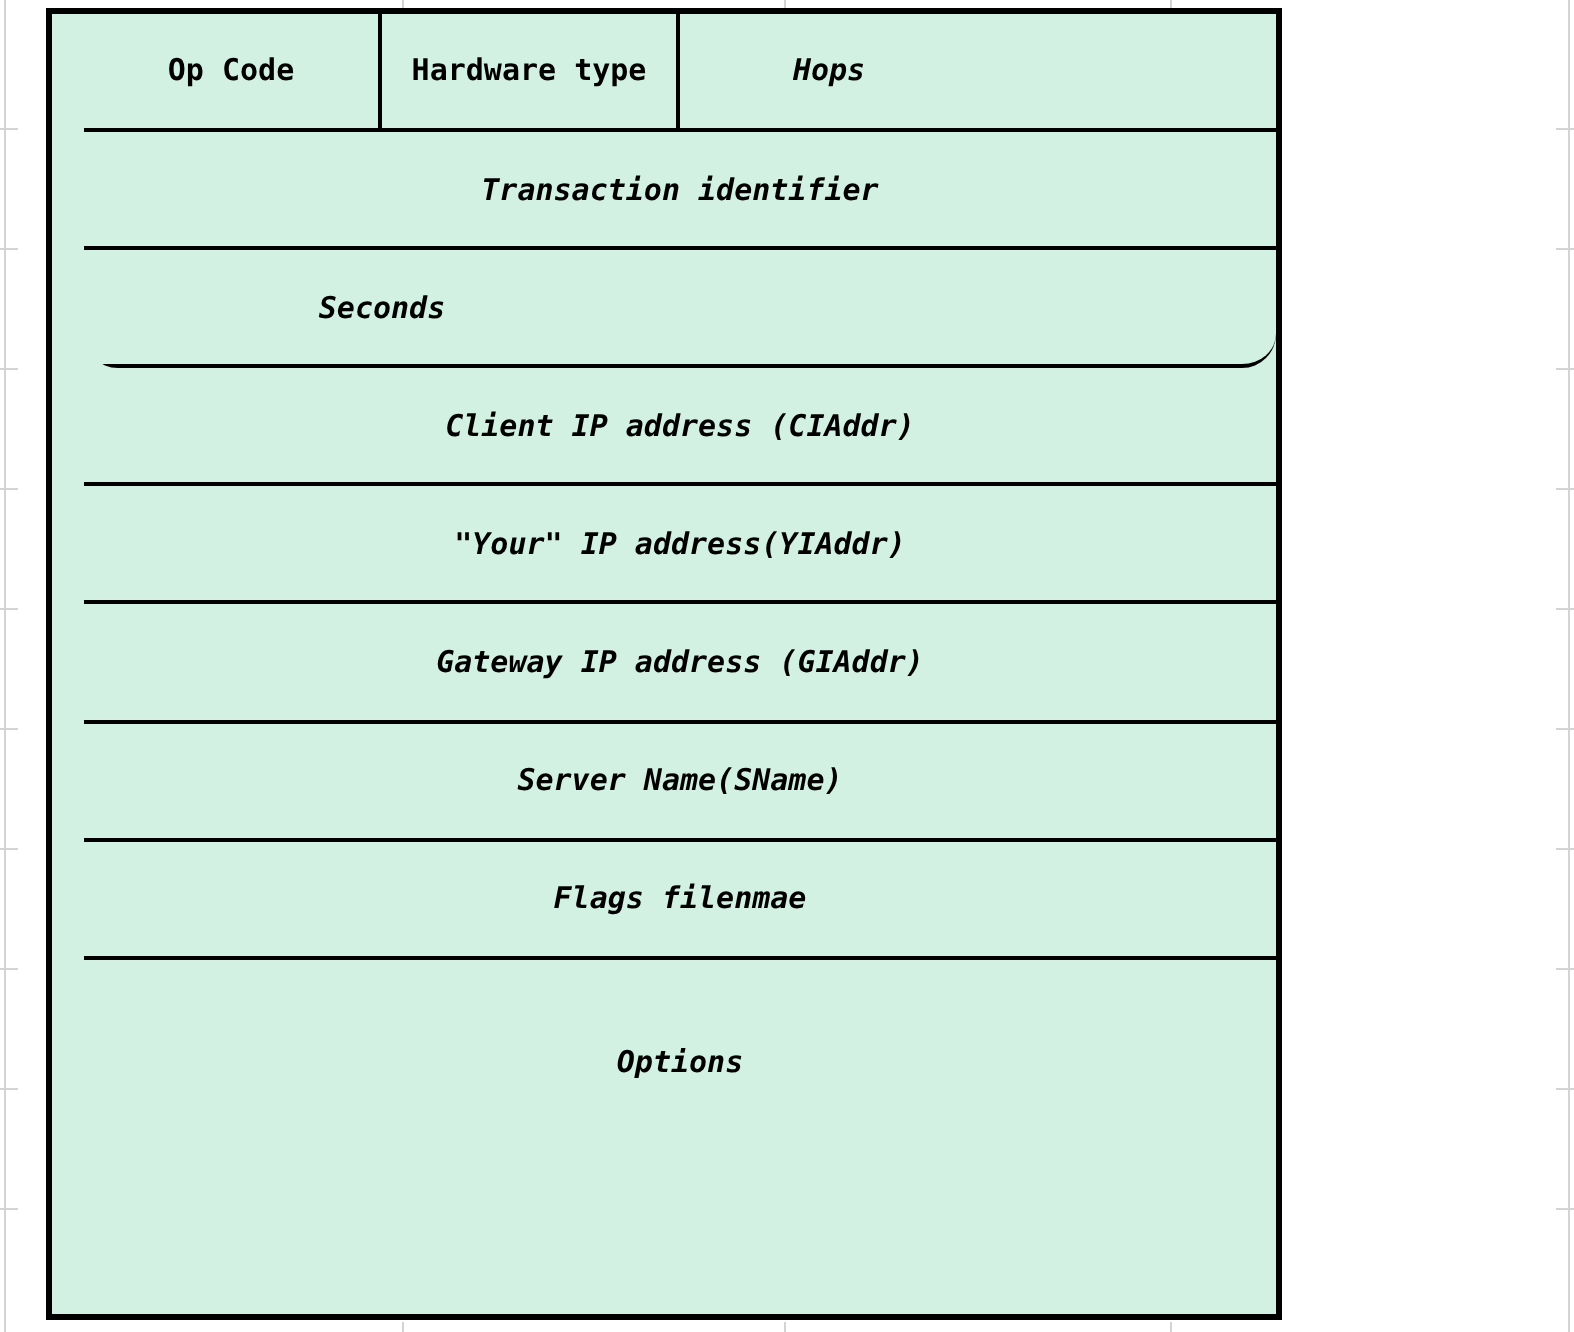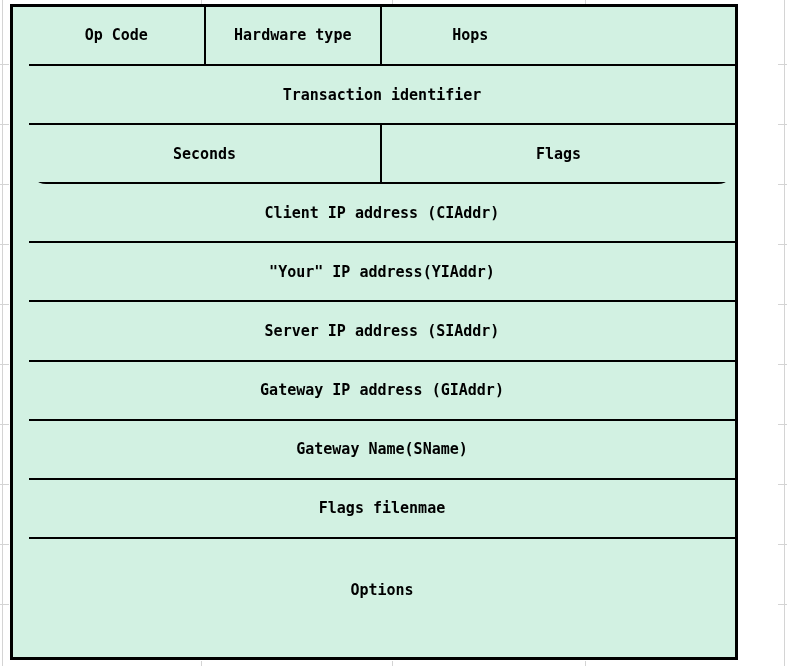--- a/index.html
+++ b/index.html
@@ -13,22 +13,22 @@
   body{background:var(--page-bg);font-family:"DejaVu Sans Mono","Liberation Mono",monospace;}
   .stage{
     position:relative;
     width:787px;height:666px;
     background:var(--page-bg);
     overflow:hidden;
   }
   .grid-seg{position:absolute;background:var(--grid-line);}
   .packet-table{
     position:absolute;
-    left:10px;top:4px;
-    width:728px;height:656px;
+    left:23px;top:4px;
+    width:618px;height:656px;
     box-sizing:border-box;
     border:3px solid var(--table-border);
     display:grid;
     grid-template-rows:repeat(11,1fr);
     background:var(--cell-fill);
     z-index:2;
     padding-left:16px;
   }
   .p-row{
     display:grid;
@@ -47,21 +47,21 @@
     background:var(--cell-fill);
     color:var(--text);
     font-weight:bold;
     font-size:15px;
     line-height:1.35;
     padding:2px 6px;
     border-right:2px solid var(--table-border);
     box-sizing:border-box;
     overflow:hidden;
   }
-  .p-cell:last-child{border-right:none;}
+  .p-cell:last-child{border-right:none;font-style:italic;}
 </style>
 </head>
 <body>
 
 <div class="stage">
 
   <div>
       <div class="grid-seg" style="left: 201px; top: 0px; width: 1px; height: 4px;"></div>
       <div class="grid-seg" style="left: 201px; top: 661px; width: 1px; height: 5px;"></div>
       <div class="grid-seg" style="left: 392px; top: 0px; width: 1px; height: 4px;"></div>
@@ -99,42 +99,38 @@
       <div class="p-cell">Hardware type</div>
       <div class="p-cell">Hops</div>
     </div>
 
     <div class="p-row cols-1">
       <div class="p-cell">Transaction identifier</div>
     </div>
 
     <div class="p-row cols-2">
       <div class="p-cell">Seconds</div>
-      <div class="p-cell">Flags</div>
     </div>
 
     <div class="p-row cols-1">
       <div class="p-cell">Client IP address (CIAddr)</div>
     </div>
 
     <div class="p-row cols-1">
       <div class="p-cell">"Your" IP address(YIAddr)</div>
     </div>
 
-    <div class="p-row cols-1">
-      <div class="p-cell">Server IP address (SIAddr)</div>
-    </div>
 
     <div class="p-row cols-1">
       <div class="p-cell">Gateway IP address (GIAddr)</div>
     </div>
 
 
     <div class="p-row cols-1">
-      <div class="p-cell">Gateway Name(SName)</div>
+      <div class="p-cell">Server Name(SName)</div>
     </div>
 
     <div class="p-row cols-1">
       <div class="p-cell">Flags filenmae</div>
     </div>
 
     <div class="p-row cols-1">
       <div class="p-cell">Options</div>
     </div>
 

